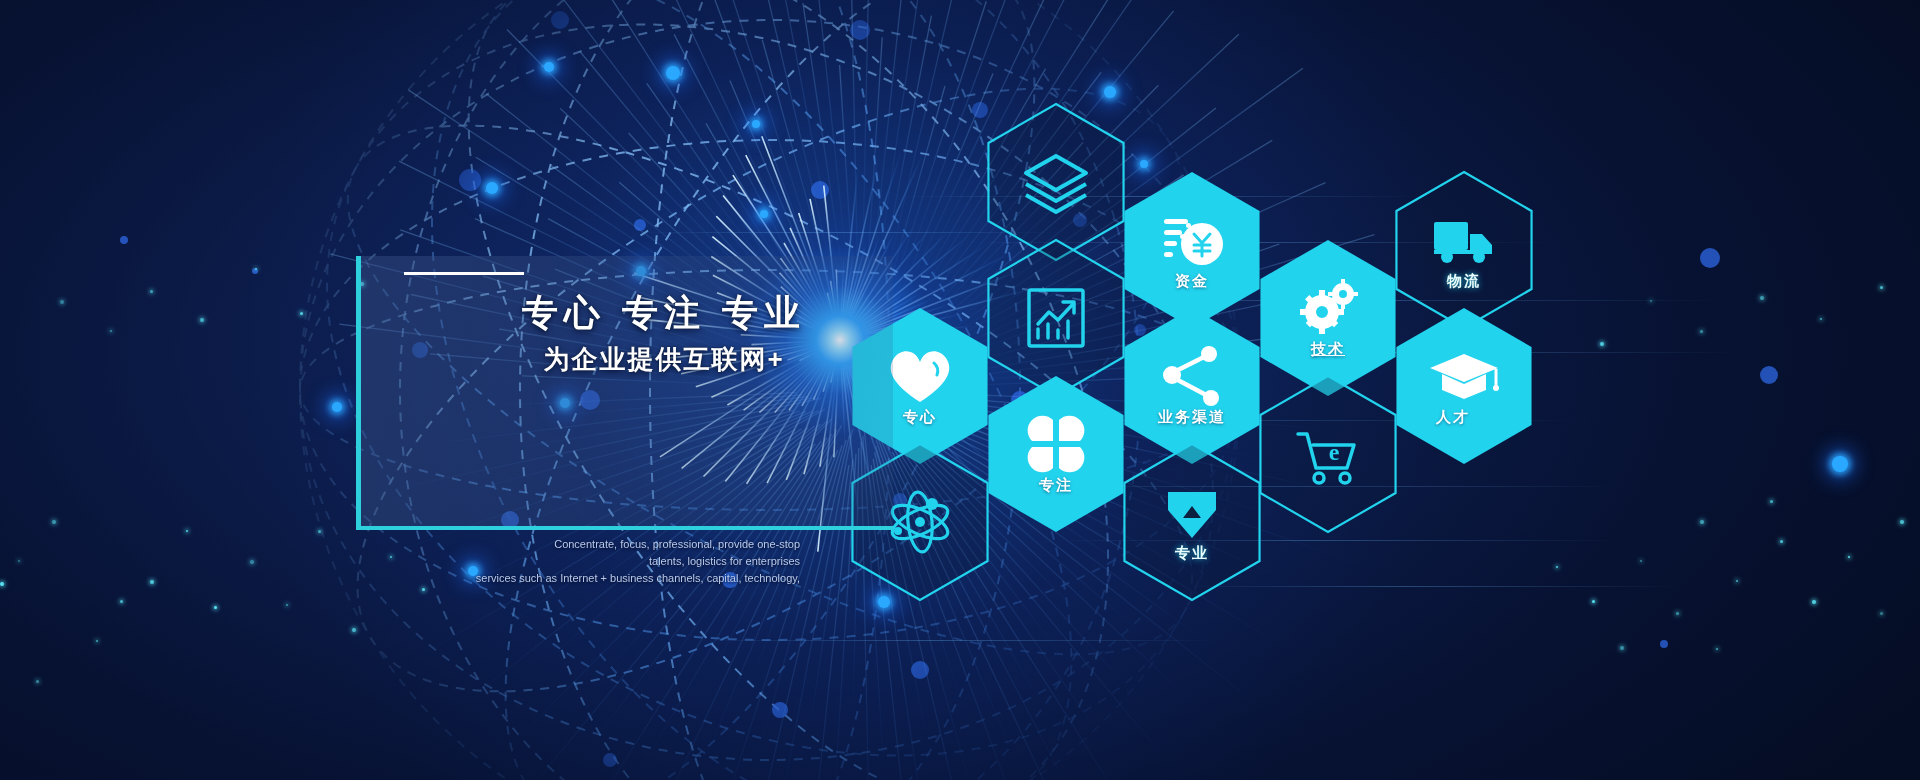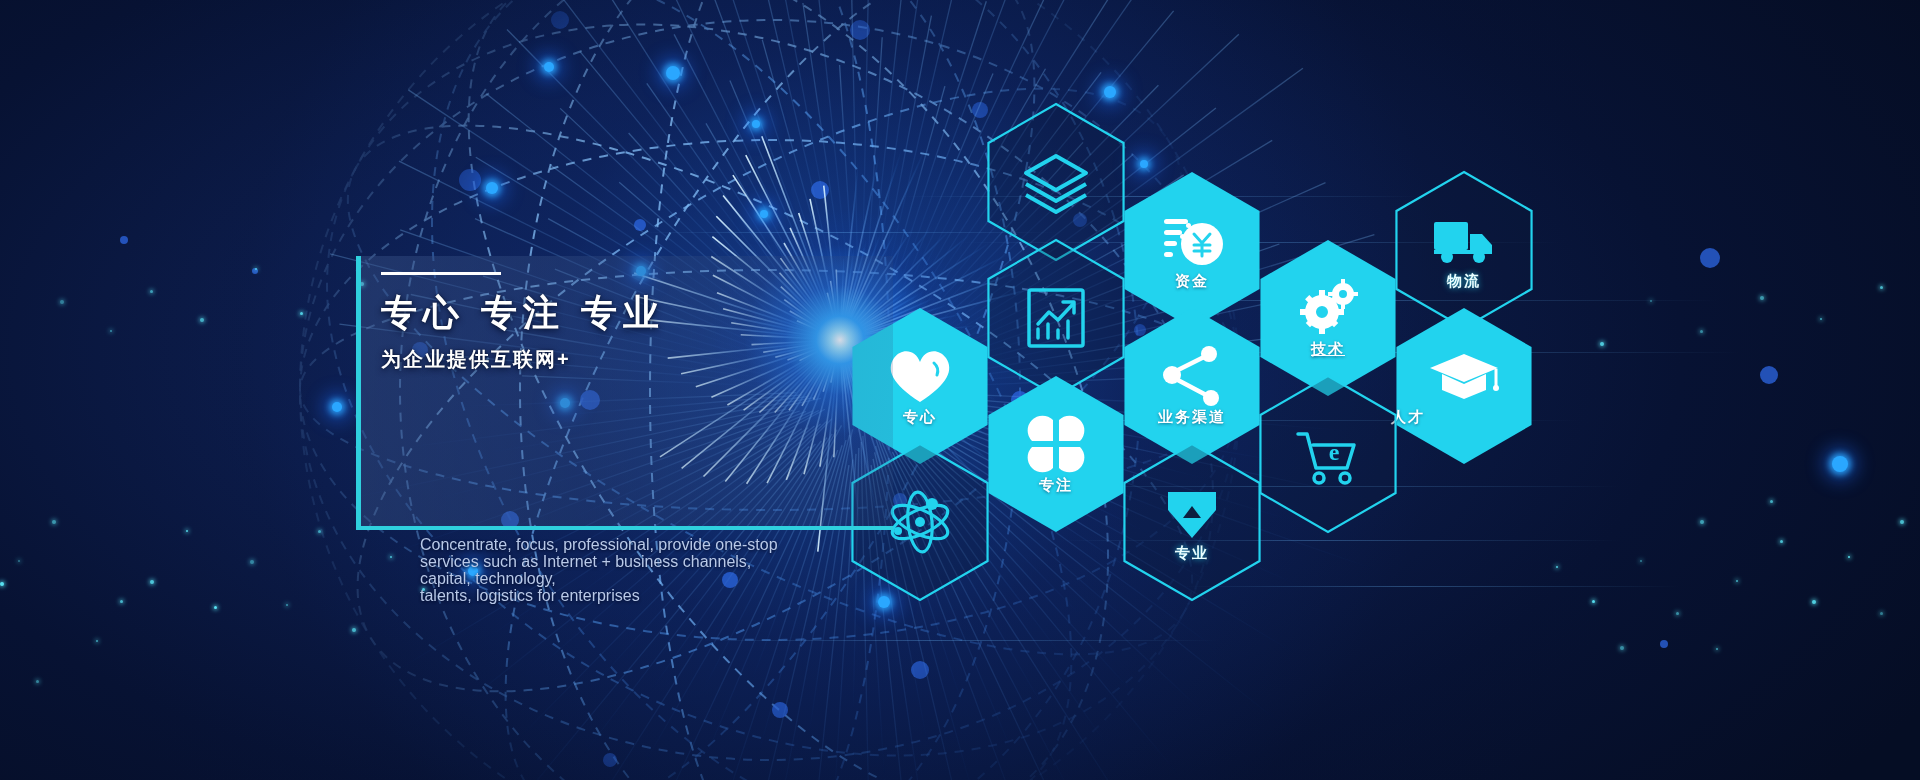--- a/index.html
+++ b/index.html
@@ -46,33 +46,33 @@
 
   
   .panel{
     position:absolute;left:356px;top:256px;width:537px;height:270px;
     background:linear-gradient(100deg, rgba(60,86,140,.42) 0%, rgba(52,78,130,.30) 55%, rgba(48,72,122,.16) 100%);
     border-bottom:4px solid #2fd0de;
   }
   .panel-bar{position:absolute;left:356px;top:256px;width:5px;height:274px;background:#2fd0de;}
   .panel-underbar{position:absolute;left:356px;top:526px;width:537px;height:4px;background:#2fd0de;}
 
-  .copy{position:absolute;left:381px;top:272px;width:520px;}
+  .copy{position:absolute;left:404px;top:272px;width:520px;text-align:center;}
   .rule{width:120px;height:3px;background:#ffffff;margin:0 0 14px 0;}
   .t-line{
     color:#ffffff;font-weight:bold;letter-spacing:1px;
     text-shadow:0 2px 6px rgba(0,10,40,.85), 0 0 2px rgba(0,0,0,.6);
     white-space:nowrap;
   }
   .t-line.l1{font-size:36px;line-height:48px;letter-spacing:6px;}
-  .t-line.l2,.t-line.l3,.t-line.l4{font-size:20px;line-height:44px;letter-spacing:2px;}
+  .t-line.l2,.t-line.l3,.t-line.l4{font-size:26px;line-height:44px;letter-spacing:2px;}
 
   .sub{
     position:absolute;left:420px;top:536px;width:380px;
-    text-align:left;color:#b9c9e8;font-size:16px;line-height:17px;
+    text-align:right;color:#b9c9e8;font-size:11px;line-height:17px;
     text-shadow:0 1px 3px rgba(0,10,40,.9);
   }
 
   
   .hexwrap{position:absolute;left:0;top:0;width:1920px;height:780px;}
   .hex{position:absolute;width:0;height:0;}
   .hex svg{position:absolute;left:0;top:0;overflow:visible;}
   .hexlabel{
     position:absolute;left:0;width:100%;text-align:center;
     color:#ffffff;font-size:15px;font-weight:bold;letter-spacing:2px;
@@ -623,21 +623,21 @@
           <g transform="translate(0,-10)">
             <g fill="#ffffff">
         <path d="M0,-22 L34,-8 L0,6 L-34,-8 Z"></path>
         <path d="M-22,-2 L-22,14 L0,23 L22,14 L22,-2 L0,8 Z"></path>
         <path d="M32,-7 L32,10" stroke="#ffffff" stroke-width="3" fill="none"></path>
         <circle cx="32" cy="12" r="3"></circle>
             </g>
           </g>
         </svg>
       </div>
-      <div class="hexlabel" style="left:1330px;top:408px;width:156px;">人才</div>
+      <div class="hexlabel" style="left:1375px;top:408px;width:156px;">人才</div>
       <div class="hex" style="left:920px;top:386px;">
         <svg width="164" height="164" viewBox="-82 -82 164 164" style="left:-82px;top:-82px;">
           <polygon points="0.00,-78.00 67.55,-39.00 67.55,39.00 0.00,78.00 -67.55,39.00 -67.55,-39.00" fill="#22d3ee" stroke="none" stroke-width="0"></polygon>
           <g transform="translate(0,-10)">
             <g fill="#ffffff">
         <path d="M0,26 C-28,8 -34,-6 -26,-18 C-18,-29 -4,-26 0,-14 C4,-26 18,-29 26,-18 C34,-6 28,8 0,26 Z"></path>
             </g>
         <path d="M14,-13 a11,11 0 0,1 3,12" fill="none" stroke="#22d3ee" stroke-width="3" stroke-linecap="round"></path>
           </g>
         </svg>
@@ -721,17 +721,17 @@
   <div class="panel-underbar"></div>
 
   <div class="copy">
     <div class="rule"></div>
     <div class="t-line l1">专心  专注  专业</div>
     <div class="t-line l2">为企业提供互联网+</div>
   </div>
 
   <div class="sub">
     <div>Concentrate, focus, professional, provide one-stop</div>
+    <div>talents, logistics for enterprises</div>
     <div>services such as Internet + business channels, capital, technology,</div>
-    <div>talents, logistics for enterprises</div>
   </div>
 
 </div>
 
 </body></html>

